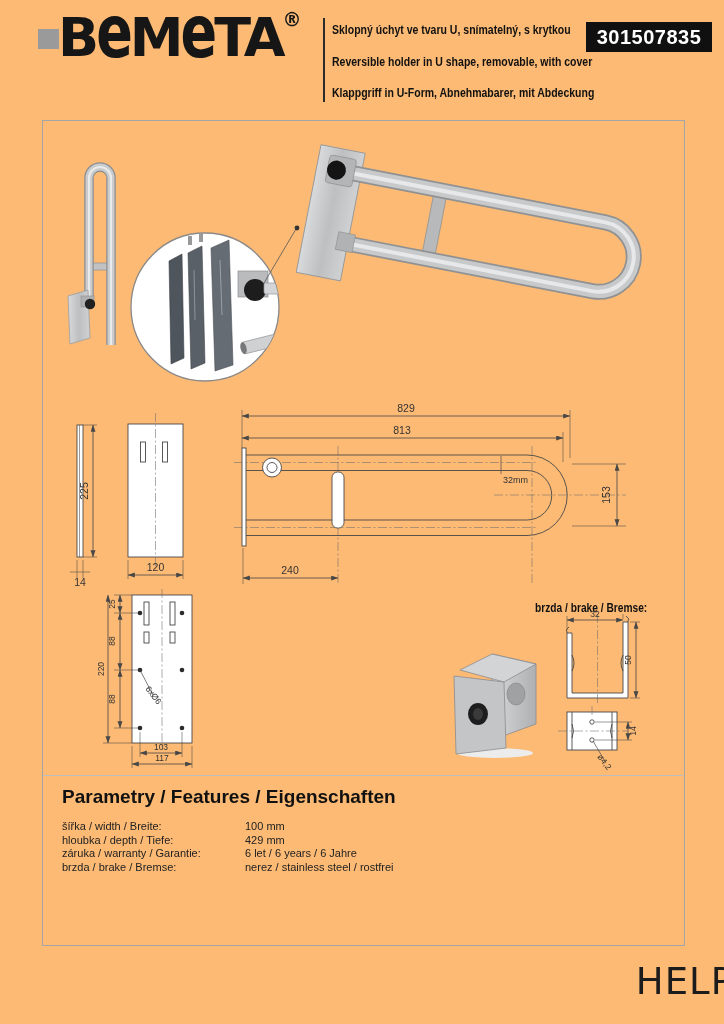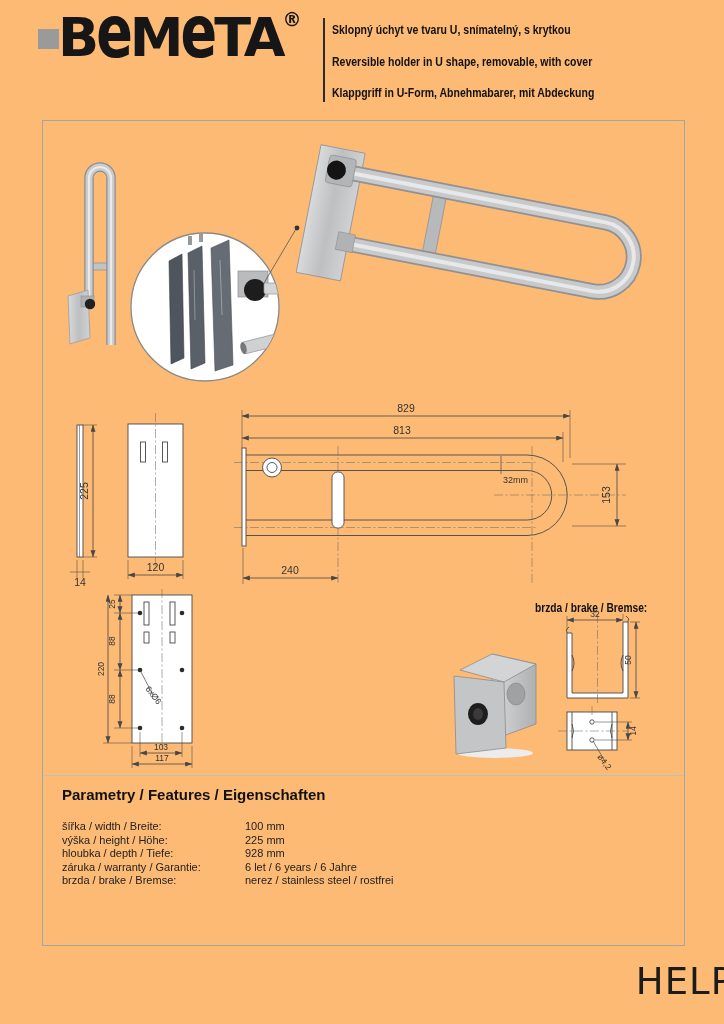--- a/index.html
+++ b/index.html
@@ -20,21 +20,21 @@
          display:flex;align-items:center;justify-content:center;
          font-size:20px;font-weight:bold;letter-spacing:.5px;}
 
   
   .frame{left:42px;top:120px;width:641px;height:824px;border:1px solid #a5a5a5;}
   .divider{left:43px;top:775px;width:640px;height:1px;background:#bdbdbd;}
 
   .brake-label{left:535px;top:601px;font-size:12px;font-weight:bold;white-space:nowrap;
                transform:scaleX(.85);transform-origin:0 0;color:#111;}
 
-  .params-title{left:62px;top:786px;font-size:15px;font-weight:bold;color:#111;}
+  .params-title{left:62px;top:786px;font-size:19px;font-weight:bold;color:#111;}
   .params{left:62px;top:820px;font-size:11px;line-height:13.5px;color:#222;}
   .params .row{white-space:nowrap;}
   .params .lbl{display:inline-block;width:183px;}
   .help{right:34px;top:948px;font-family:"DejaVu Sans","Liberation Sans",sans-serif;
         font-size:37px;font-weight:normal;letter-spacing:1px;color:#1c1c1c;margin-top:12px;}
 
   
   svg{position:absolute;overflow:visible;}
   svg text{font-family:"Liberation Sans",sans-serif;fill:#333;}
   .dt{font-size:10.5px;}
@@ -54,20 +54,21 @@
 <div id="page">
 
   <div class="abs logo-square"></div>
   <div class="abs brand">
     <span>B<span class="lx">e</span>M<span class="lx">e</span>TA</span><span class="rmark">®</span>
   </div>
   <div class="abs hdr-divider"></div>
   <div class="abs hdr-title" style="top:23px;">Sklopný úchyt ve tvaru U, snímatelný, s krytkou</div>
   <div class="abs hdr-title" style="top:55px;">Reversible holder in U shape, removable, with cover</div>
   <div class="abs hdr-title" style="top:86px;">Klappgriff in U-Form, Abnehmabarer, mit Abdeckung</div>
+  <div class="abs badge">301507835</div>
 
   <div class="abs frame"></div>
 
   <svg style="left:42px;top:120px;" width="641" height="280" viewBox="0 0 641 280">
     <defs>
       <marker id="arw" markerWidth="8" markerHeight="6" refX="6.8" refY="2.5" orient="auto-start-reverse" markerUnits="userSpaceOnUse">
         <path d="M0,0L7,2.5L0,5Z" fill="#474747"></path>
       </marker>
       <linearGradient id="gPlate" x1="0" y1="0" x2="1" y2="0">
         <stop offset="0" stop-color="#d9dadb"></stop>
@@ -280,20 +281,19 @@
     <text class="ds" text-anchor="middle" transform="rotate(-90 86 121)" x="86" y="121">14</text>
     <line x1="43" y1="131" x2="56" y2="153" class="ldr"></line>
     <text class="ds" transform="rotate(52 47 147)" x="47" y="147">ø4,2</text>
   </svg>
 
   <div class="abs divider"></div>
   <div class="abs params-title">Parametry / Features / Eigenschaften</div>
 
   <div class="abs params">
     <div class="row"><span class="lbl">šířka / width / Breite:</span><span>100 mm</span></div>
-    <div class="row"><span class="lbl">výška / height / Höhe:</span><span>225 mm</span></div>
-    <div class="row"><span class="lbl">hloubka / depth / Tiefe:</span><span>928 mm</span></div>
+    <div class="row"><span class="lbl">hloubka / depth / Tiefe:</span><span>429 mm</span></div>
     <div class="row"><span class="lbl">záruka / warranty / Garantie:</span><span>6 let / 6 years / 6 Jahre</span></div>
     <div class="row"><span class="lbl">brzda / brake / Bremse:</span><span>nerez / stainless steel / rostfrei</span></div>
   </div>
 
   <div class="abs help">HELP</div>
 </div>
 
 </body></html>

